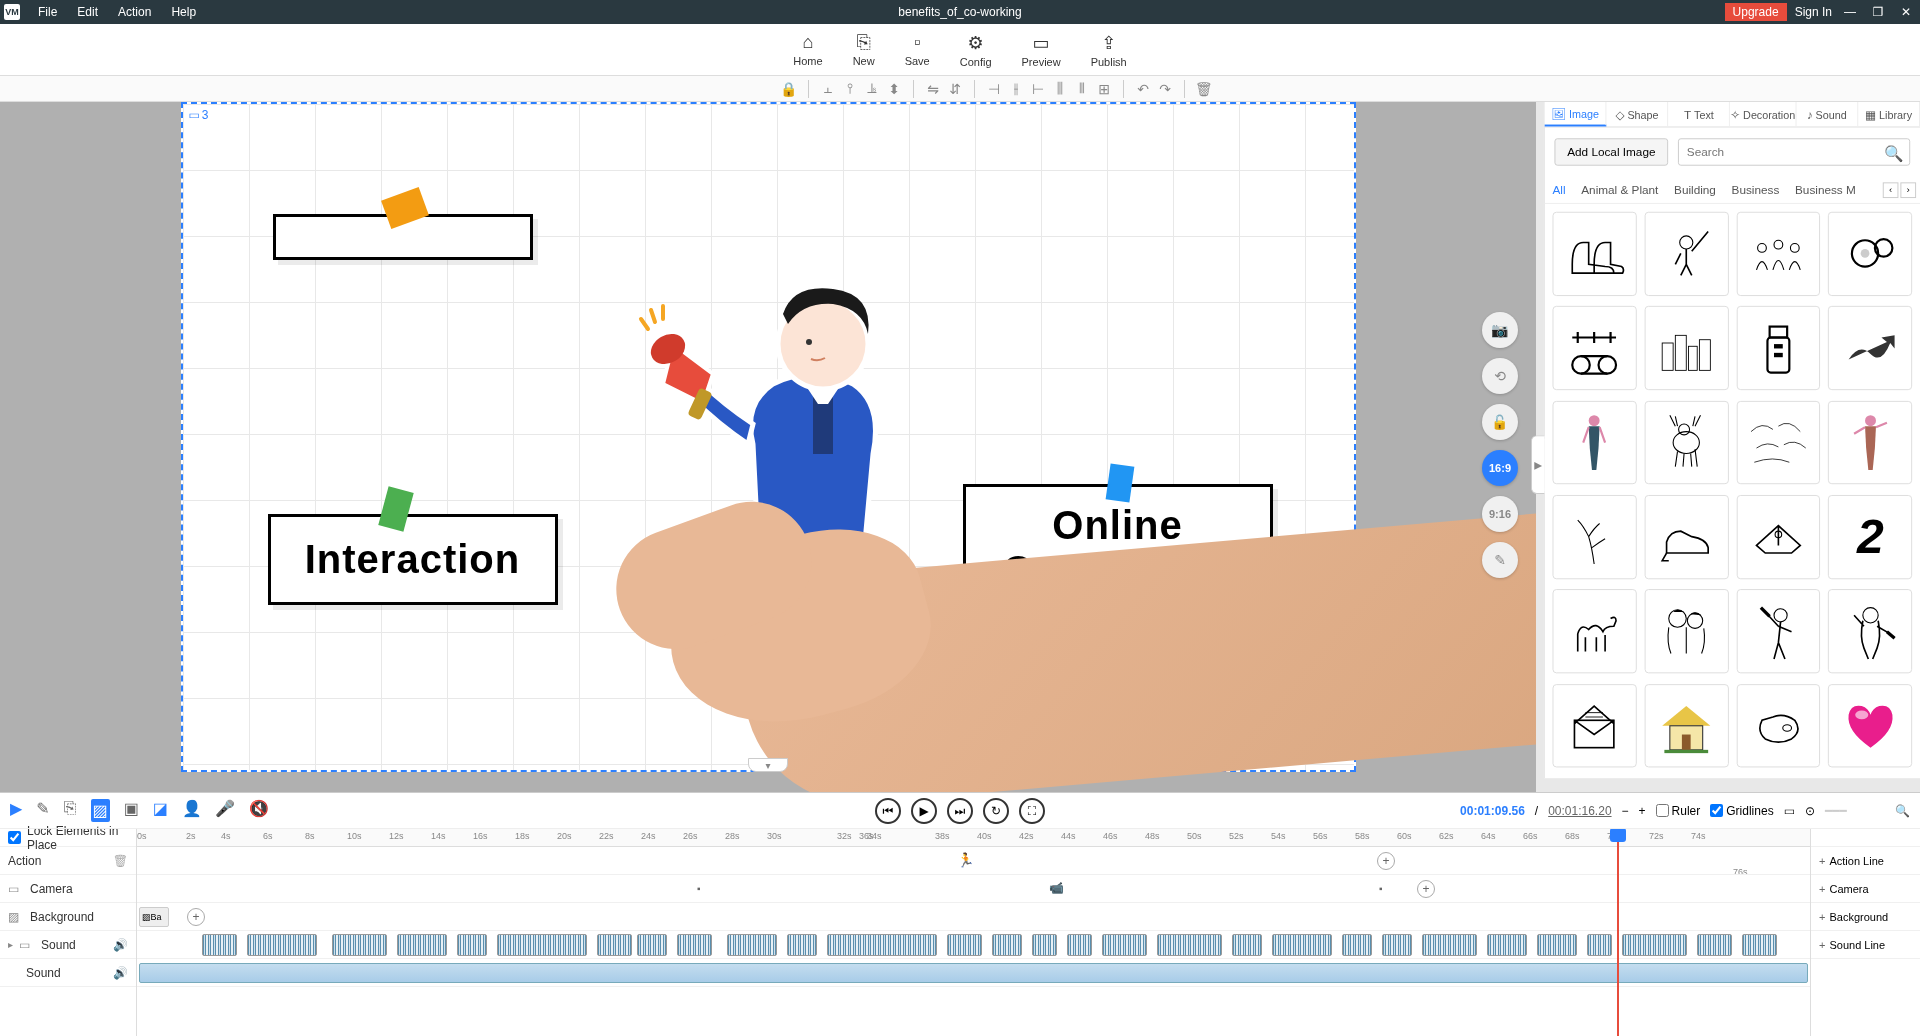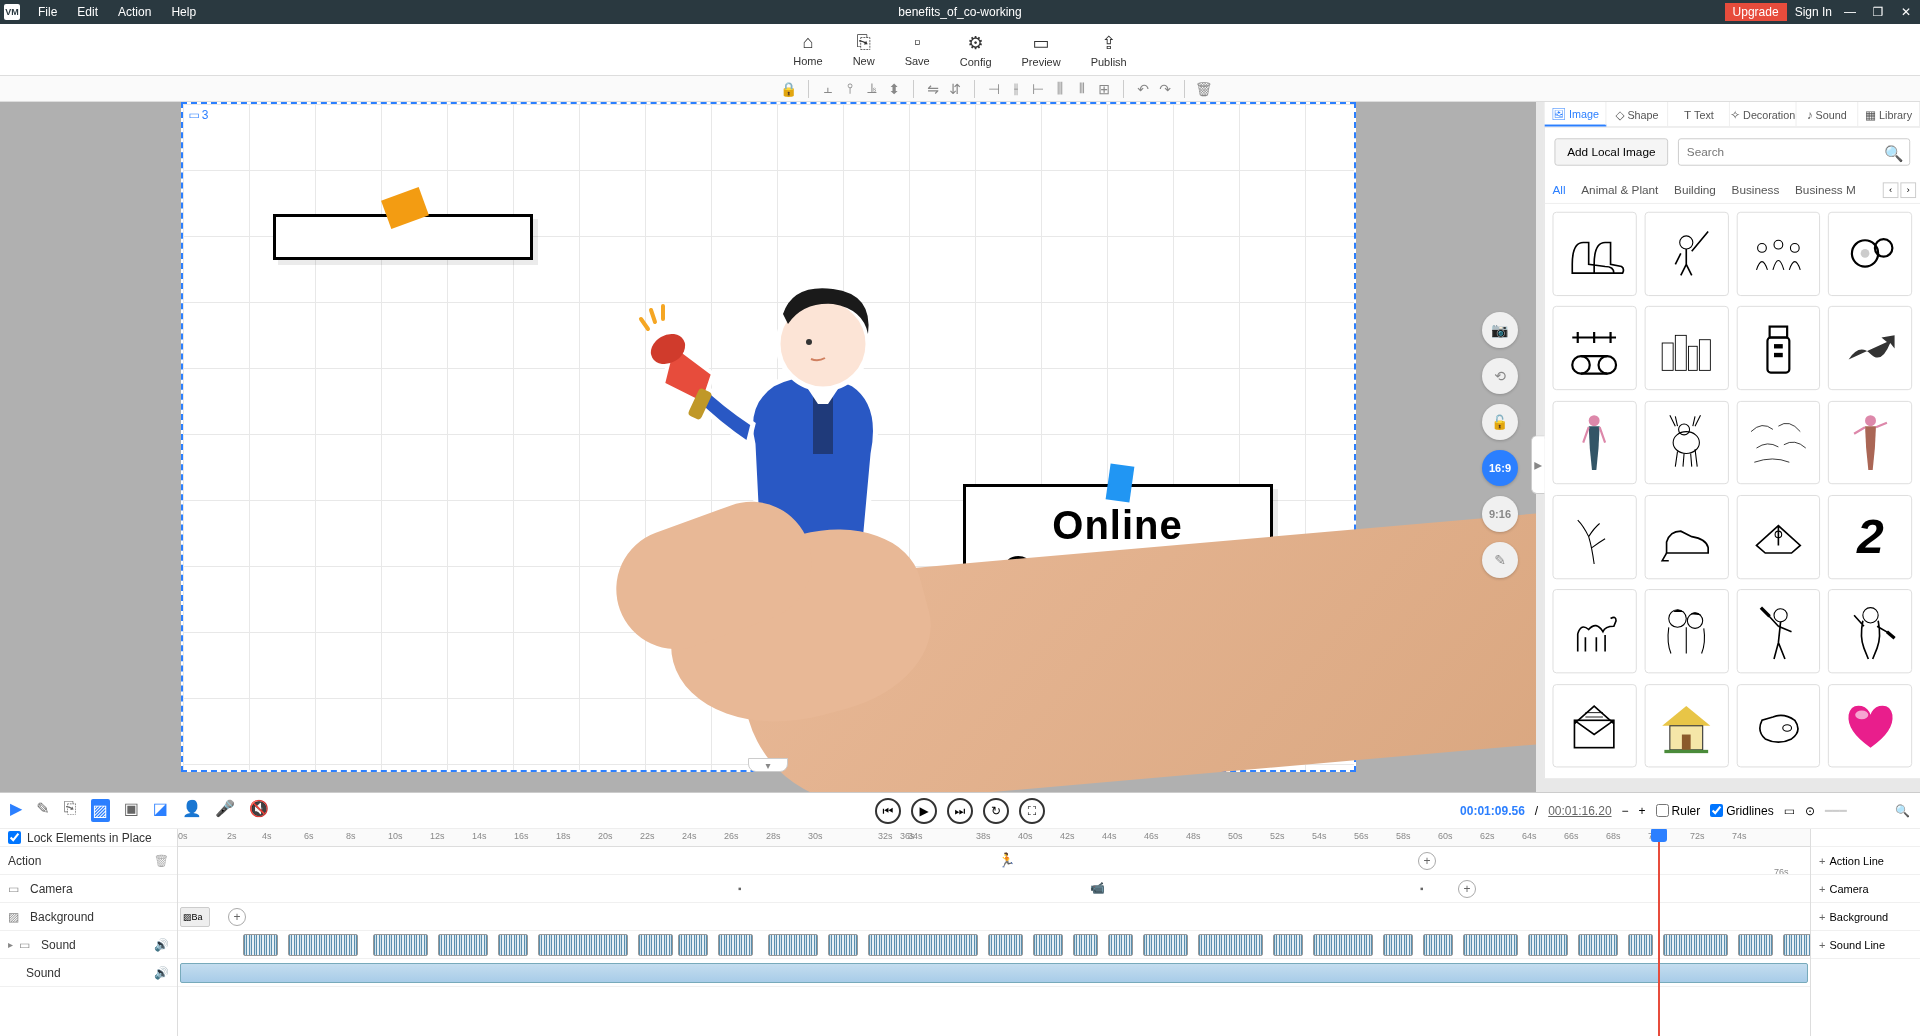--- a/index.html
+++ b/index.html
@@ -87,21 +87,21 @@
 .tl-ico { color: #2b7fff; font-size: 16px; cursor: pointer; }
 .tl-ico.gray { color: #666; }
 .tl-center { position: absolute; left: 50%; transform: translateX(-50%); display: flex; gap: 10px; }
 .play-btn { width: 26px; height: 26px; border: 2px solid #333; border-radius: 50%; display: flex; align-items: center; justify-content: center; font-size: 12px; cursor: pointer; }
 .tl-right { margin-left: auto; display: flex; align-items: center; gap: 10px; font-size: 12px; }
 .time-cur { color: #2b7fff; font-weight: bold; }
 .time-tot { color: #666; text-decoration: underline; }
 .chk { display: flex; align-items: center; gap: 3px; }
 
 .tl-body { flex: 1; display: flex; }
-.tl-labels { width: 178px; border-right: 1px solid #ddd; }
+.tl-labels { width: 137px; border-right: 1px solid #ddd; }
 .tl-row { height: 28px; display: flex; align-items: center; padding: 0 8px; font-size: 12px; color: #333; border-bottom: 1px solid #f0f0f0; gap: 6px; }
 .tl-row.lock { font-size: 12px; }
 .tl-row .trash { margin-left: auto; color: #aaa; cursor: pointer; }
 .tl-row .expand-h { color: #888; cursor: pointer; font-size: 10px; }
 .tl-row .r-ico { width: 16px; color: #888; }
 
 .tl-tracks { flex: 1; position: relative; overflow: hidden; }
 .tl-ruler { height: 18px; border-bottom: 1px solid #ddd; position: relative; font-size: 9px; color: #888; background: #fafafa; }
 .tl-ruler .tick { position: absolute; top: 2px; }
 .tl-track { height: 28px; border-bottom: 1px solid #f0f0f0; position: relative; }
@@ -190,20 +190,24 @@
 </div>
 
 <div class="main-area">
   <div class="canvas-wrap">
     <div class="canvas">
       <div class="canvas-grid"></div>
       <div class="canvas-badge">▭ <span>3</span></div>
 
       <div class="card card1">
         <div class="tape tape1"></div>
+      </div>
+      <div class="card card3">
+        <div class="tape tape3"></div>
+        <div class="card-text">Interaction</div>
       </div>
       <div class="card card4">
         <div class="tape tape4"></div>
         <div class="card-text"><span>Online</span><br><span>Community</span></div>
       </div>
 
       <svg class="person" viewBox="0 0 320 420">
         <ellipse cx="180" cy="380" rx="120" ry="40" fill="#1f3a7a"></ellipse>
         <path d="M120 200 Q110 160 140 140 Q180 120 220 140 Q250 160 240 210 L230 320 Q200 340 160 340 Q130 330 125 300 Z" fill="#2958c4" stroke="#fff" stroke-width="5"></path>
         <circle cx="190" cy="100" r="45" fill="#fce4d6" stroke="#fff" stroke-width="5"></circle>

